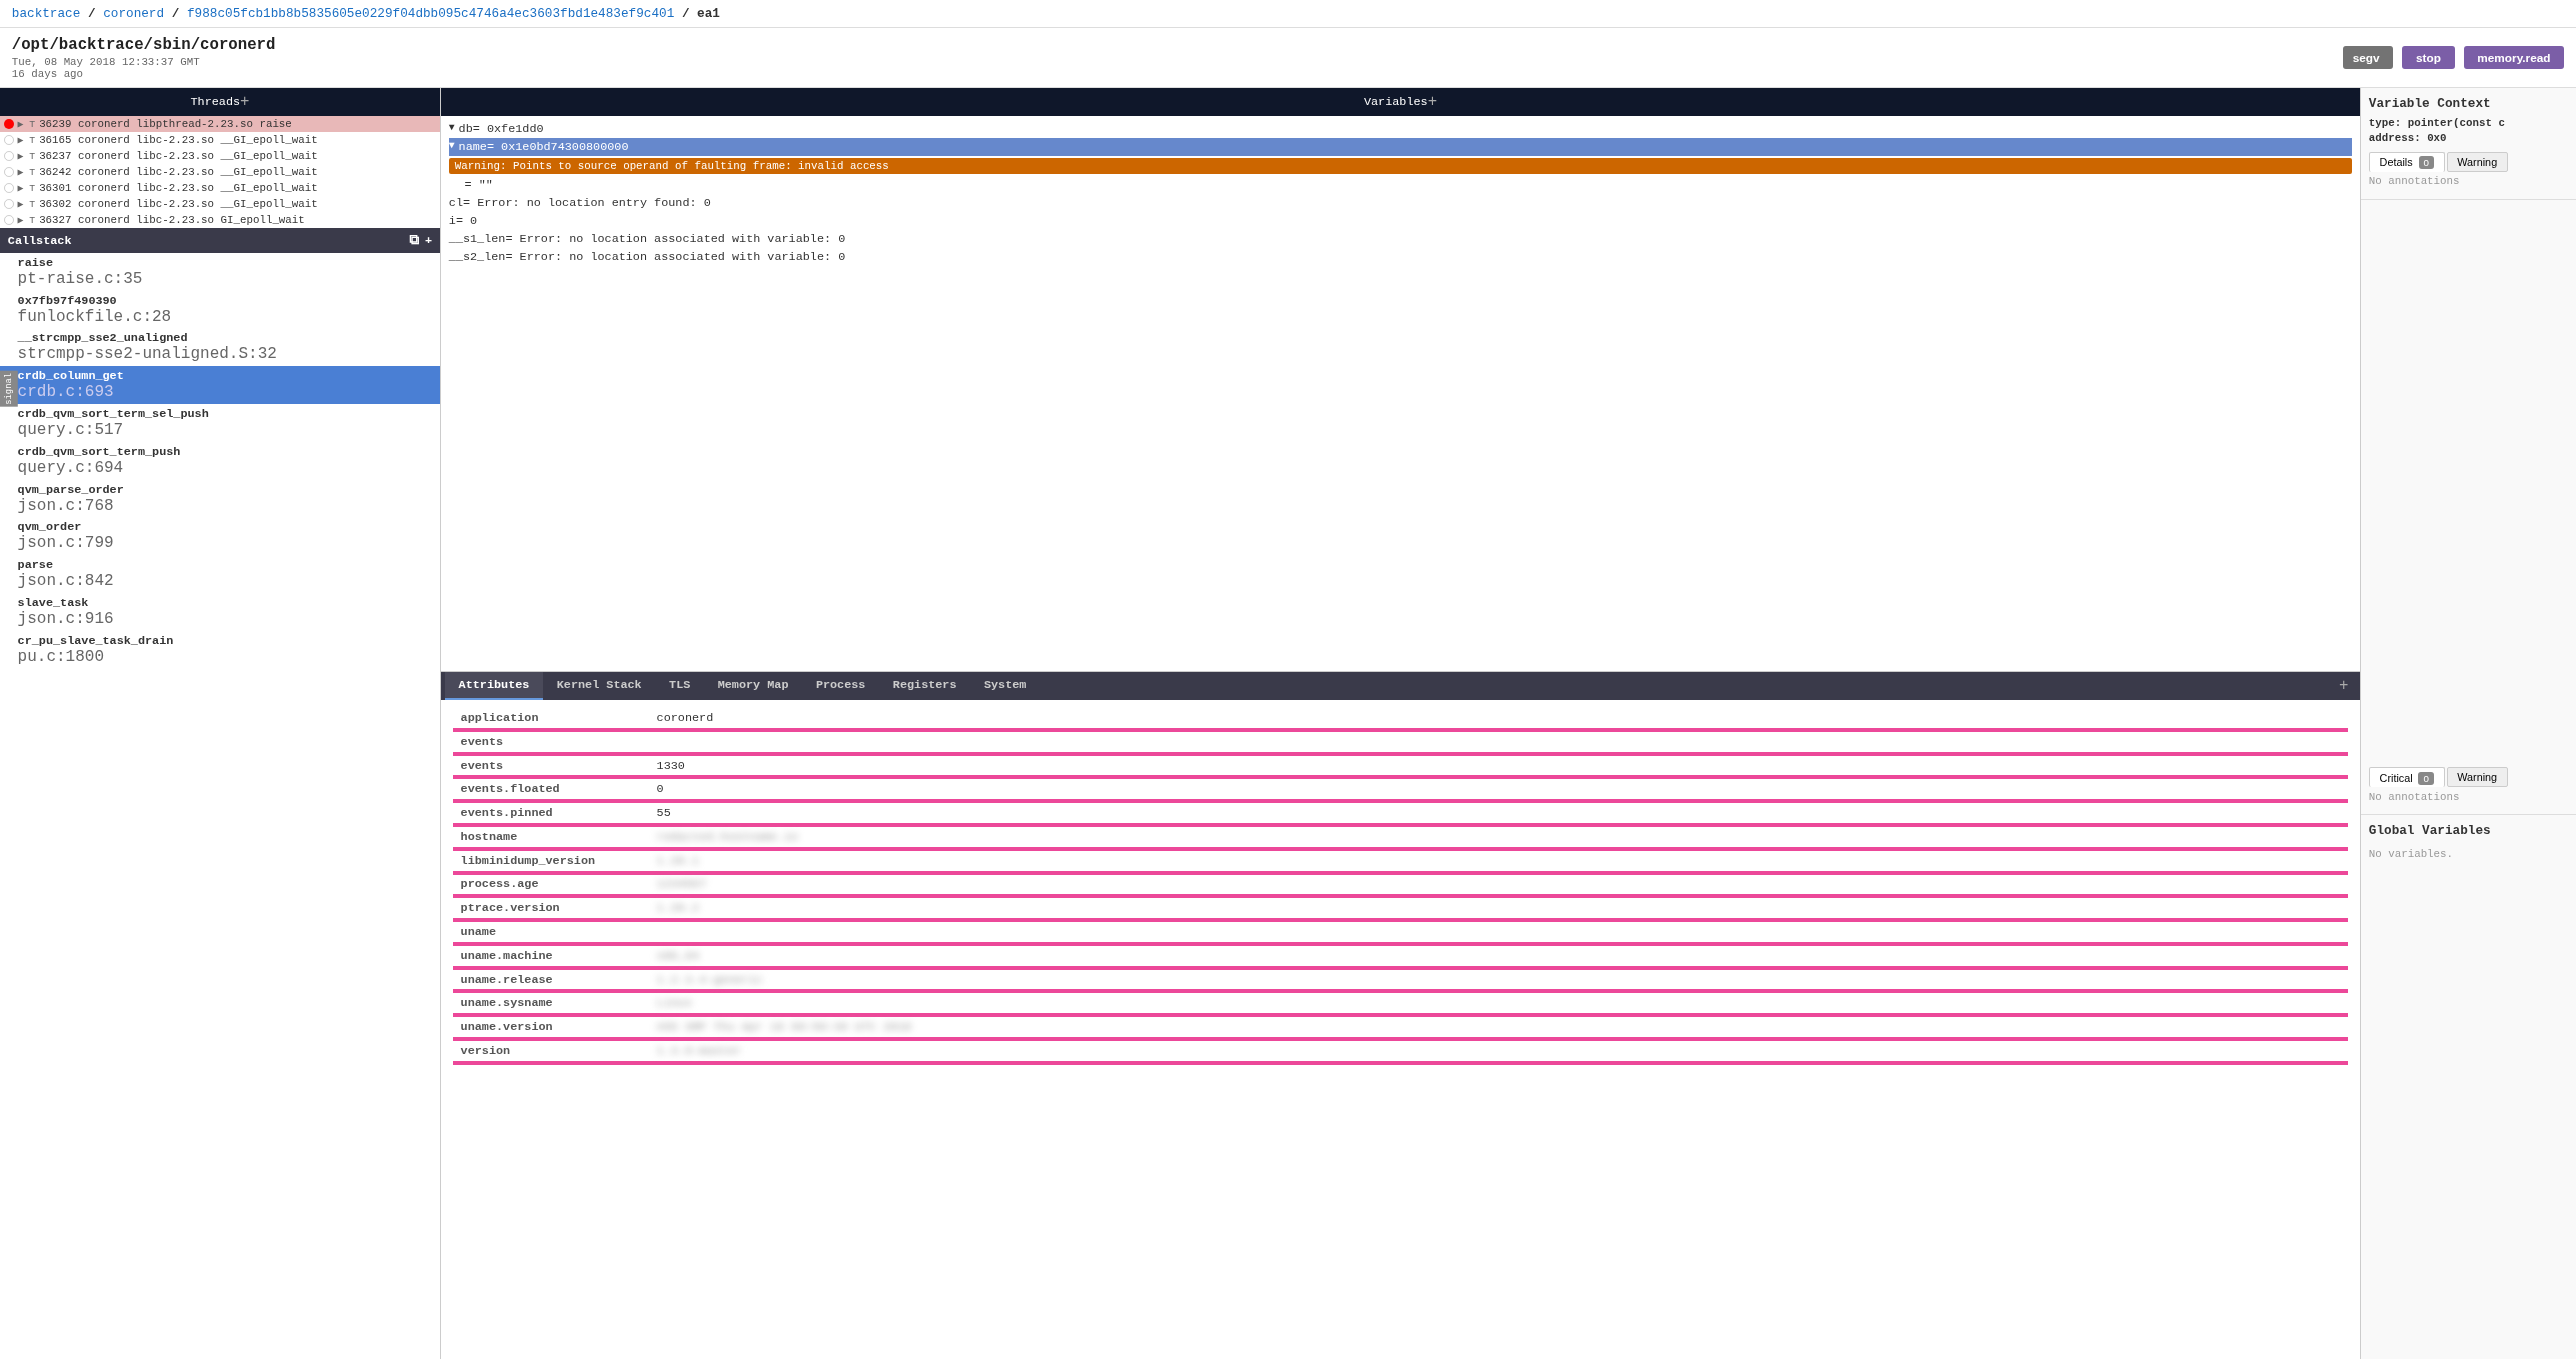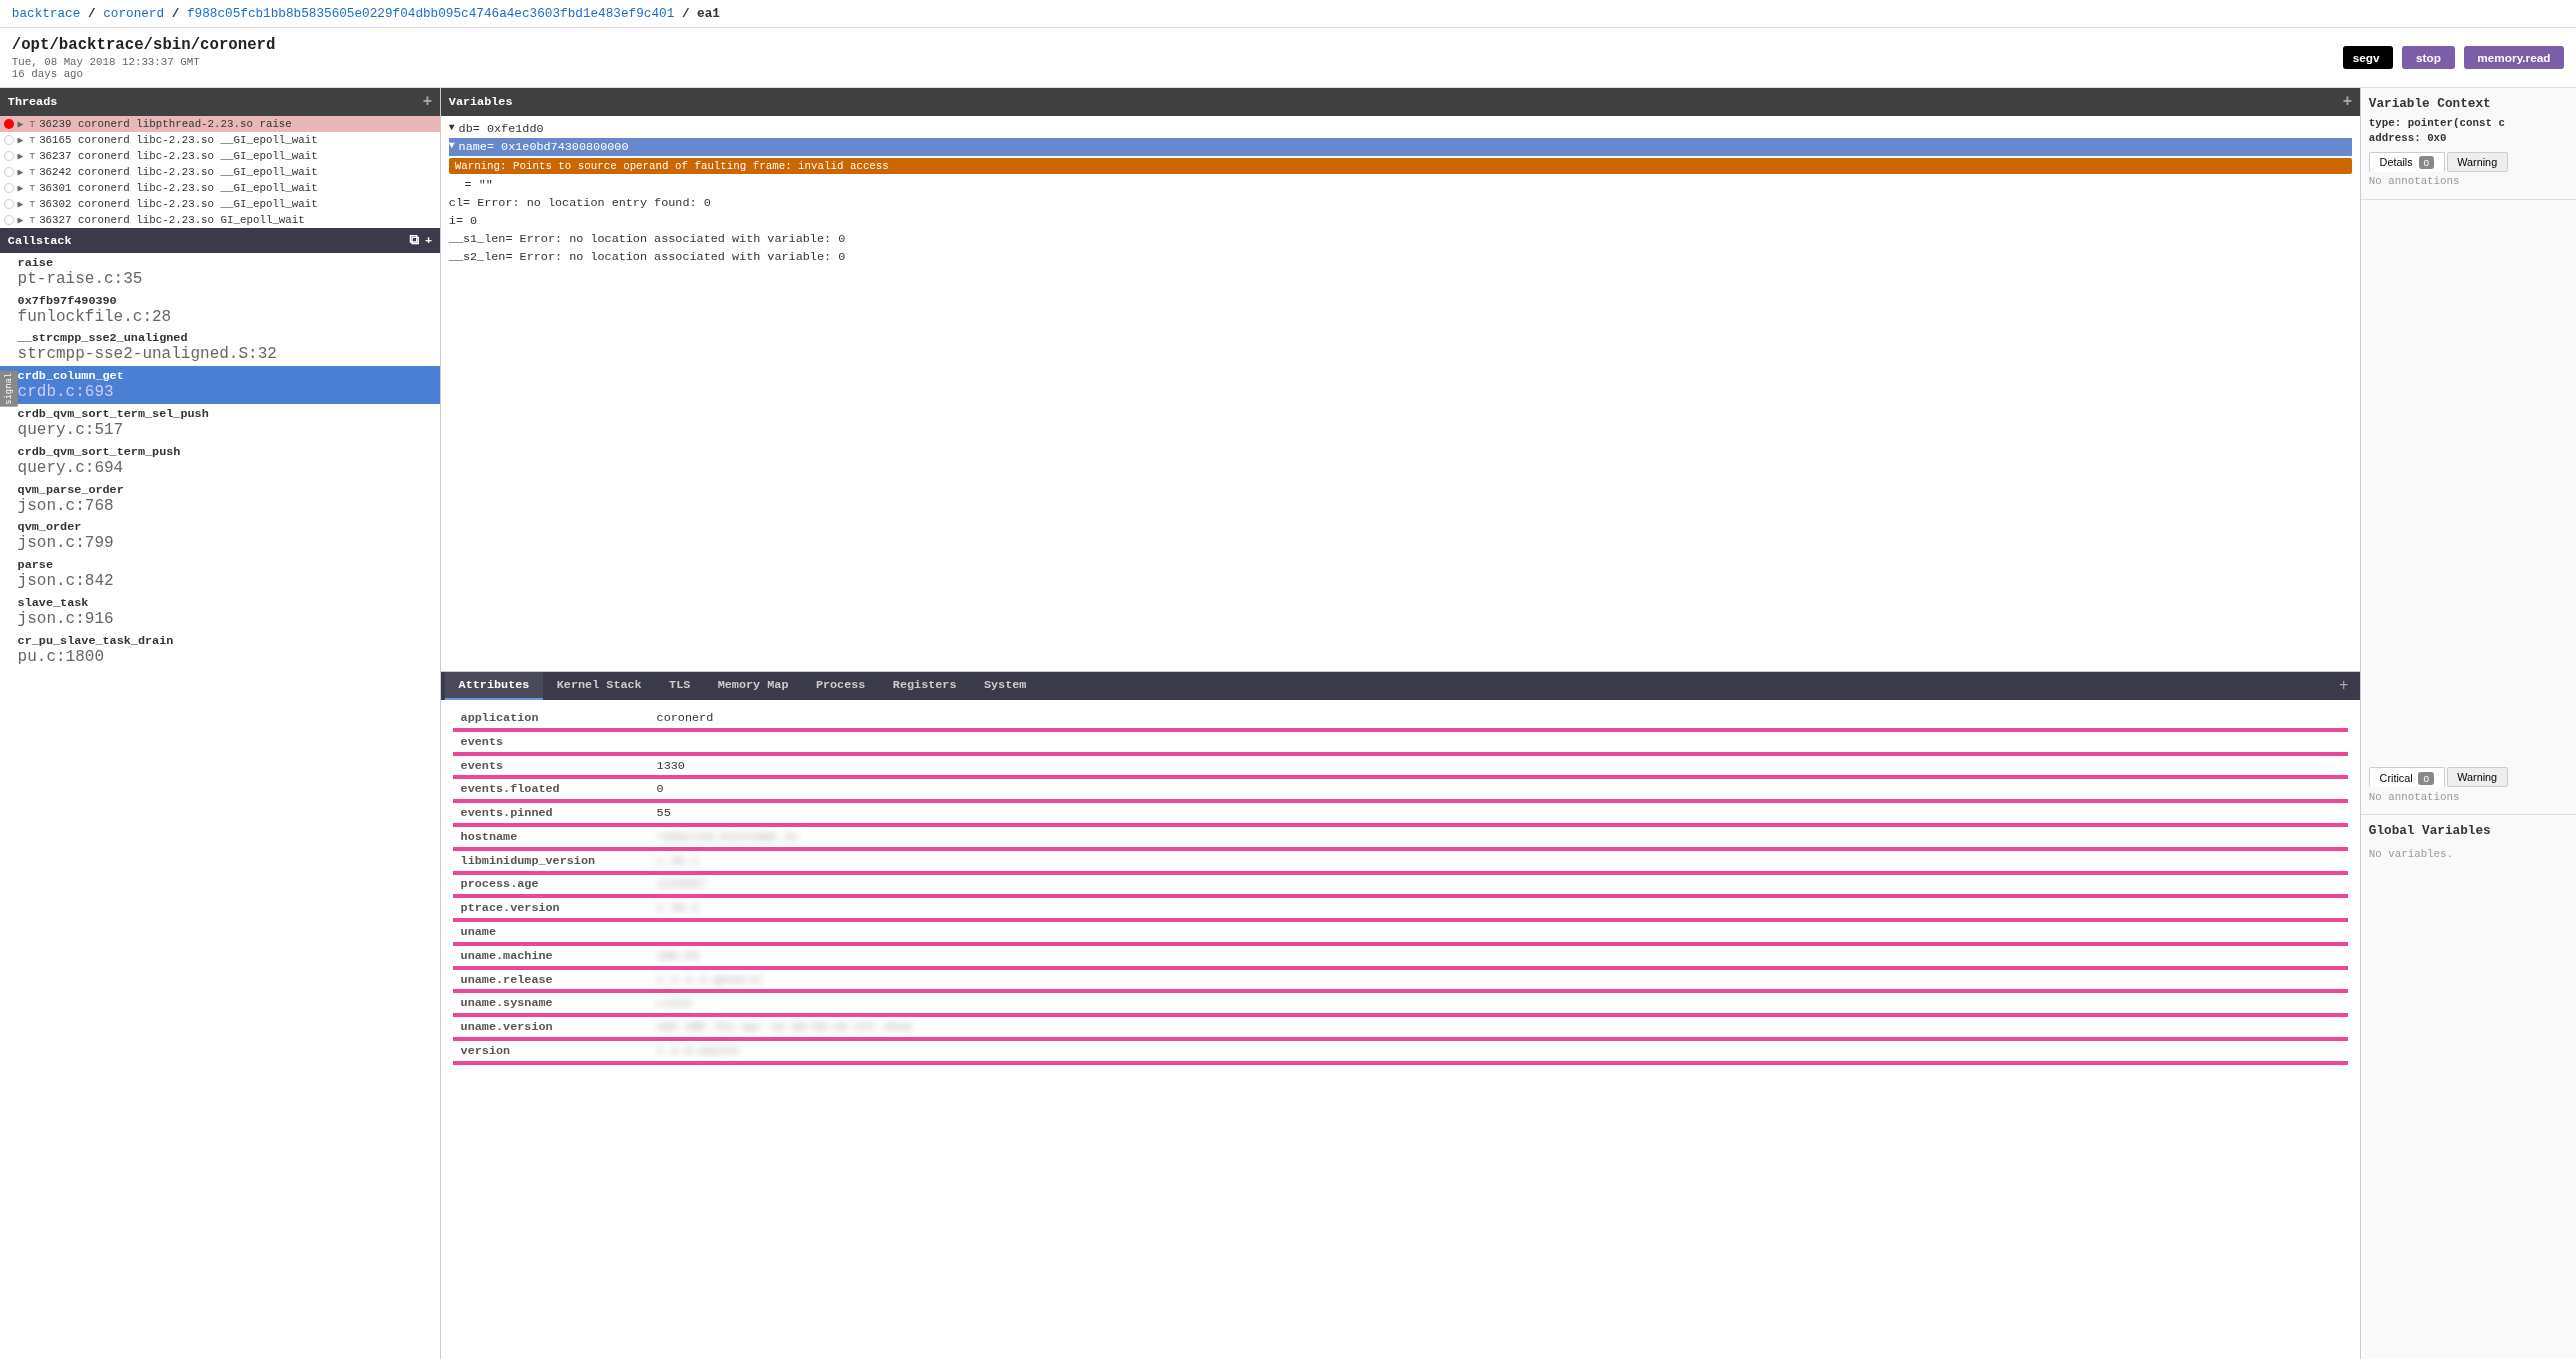--- a/index.html
+++ b/index.html
@@ -9,32 +9,32 @@
     .breadcrumb { background: #fff; padding: 5.9px 11.8px; font-size: 12.7px; color: #1a6fc4; border-bottom: 1px solid #ddd; }
     .breadcrumb a { color: #1a6fc4; text-decoration: none; }
     .breadcrumb span { color: #333; font-weight: bold; }
 
     
     .header { background: #fff; padding: 7.8px 11.8px; border-bottom: 1px solid #ddd; display: flex; align-items: center; gap: 9px; }
     .header-info { flex: 1; }
     .header-title { font-size: 15.7px; font-weight: bold; color: #222; }
     .header-meta { font-size: 10.8px; color: #666; margin-top: 2px; }
     .btn { padding: 4.9px 13.7px; border: none; border-radius: 2.9px; cursor: pointer; font-size: 11.8px; font-weight: bold; color: #fff; }
-    .btn-segv { background: #000000; padding-left: 10px; }
+    .btn-segv { background: #737373; padding-left: 10px; }
     .btn-stop { background: #7b5ea7; }
     .btn-memory { background: #7b5ea7; }
 
     
     .main-layout { display: flex; height: calc(100vh - 61px); }
 
     
     .left-panel { width: 441px; flex-shrink: 0; display: flex; flex-direction: column; border-right: 1px solid #ccc; }
 
     
-    .panel-header { background: #404040; color: #fff; padding: 4.9px 7.8px; font-size: 11.8px; font-weight: bold; display: flex; justify-content: space-between; align-items: center; }
+    .panel-header { background: #0f172a; color: #fff; padding: 4.9px 7.8px; font-size: 11.8px; font-weight: normal; display: flex; justify-content: center; align-items: center; }
     .panel-header .add-btn { color: #aaa; font-size: 15.7px; cursor: pointer; }
     .threads-list { background: #fff; overflow-y: auto; flex: 0 0 auto; max-height: 176px; }
     .thread-row { display: flex; align-items: center; padding: 2px 3.9px; font-size: 10.8px; cursor: pointer; white-space: nowrap; }
     .thread-row.error { background: #e8b8b8; }
     .thread-indicator { width: 9.8px; height: 9.8px; border-radius: 50%; margin-right: 3.9px; flex-shrink: 0; }
     .thread-indicator.red { background: red; }
     .thread-indicator.empty { background: transparent; border: 1px solid #ccc; }
     .thread-arrow { margin-right: 3.9px; font-size: 9.8px; color: #666; }
     .thread-text { overflow: hidden; text-overflow: ellipsis; }
 

